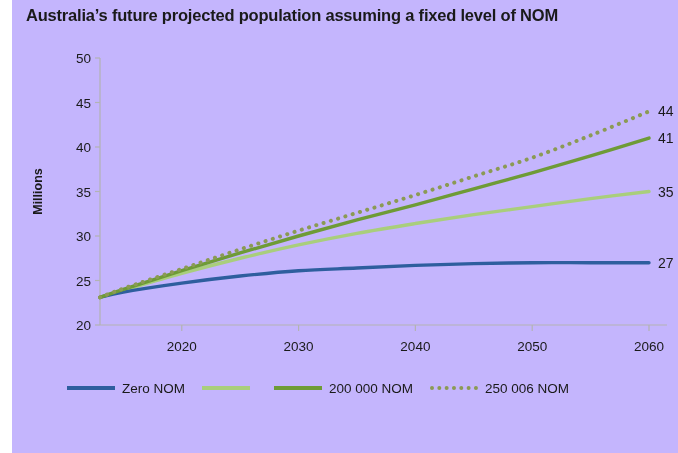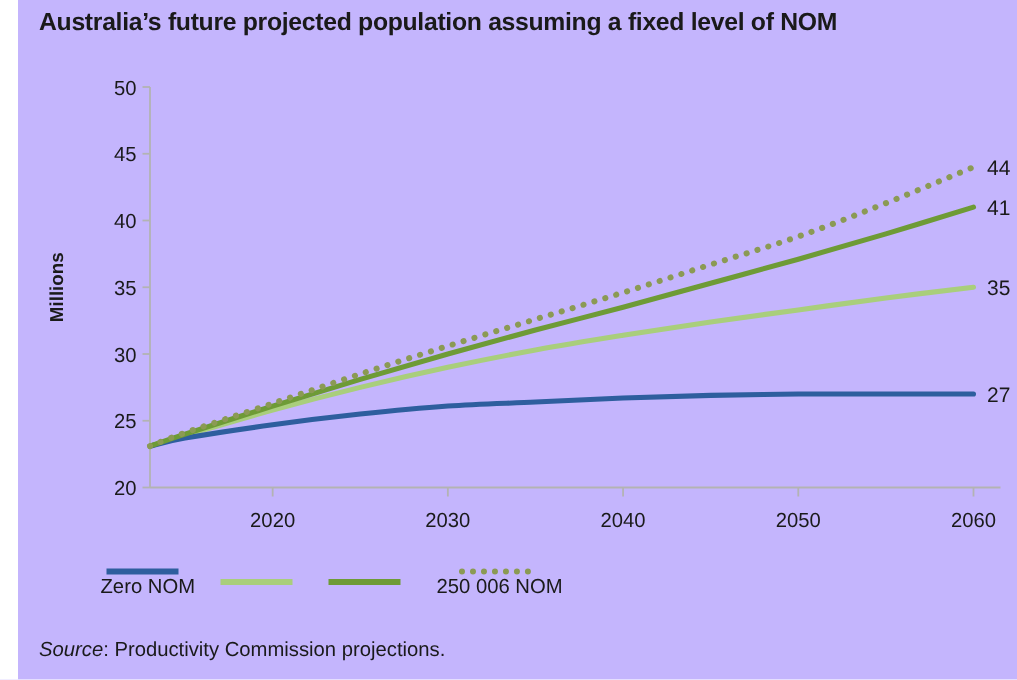--- a/index.html
+++ b/index.html
@@ -62,21 +62,20 @@
     top: 376px;
     width: 610px;
     height: 24px;
     display: flex;
     flex-direction: row;
     align-items: center;
     gap: 0px;
   }
   .legend-item {
     display: flex;
-    flex-direction: column;
     align-items: center;
     margin-right: 17px;
   }
   .legend-swatch {
     width: 48px;
     height: 4px;
     margin-right: 7px;
     flex: none;
   }
   .legend-swatch.dotted {
@@ -161,24 +160,22 @@
   <div id="legend">
       <div class="legend-item">
         <span class="legend-swatch" style="background: rgb(46, 94, 158);"></span>
         <span class="legend-text">Zero NOM</span>
       </div>
       <div class="legend-item">
         <span class="legend-swatch" style="background: rgb(169, 206, 124);"></span>
       </div>
       <div class="legend-item">
         <span class="legend-swatch" style="background: rgb(110, 155, 54);"></span>
+        <span class="legend-text">200 000 NOM</span>
       </div>
       <div class="legend-item">
         <span class="legend-swatch dotted" style="border-top-color: rgb(139, 154, 84);"></span>
         <span class="legend-text">250 006 NOM</span>
       </div>
     </div>
 
-  <div id="source-note">
-    <span class="src-word">Source</span><span>: </span><span>Productivity Commission projections.</span>
-  </div>
 
 </div>
 
 </body></html>

